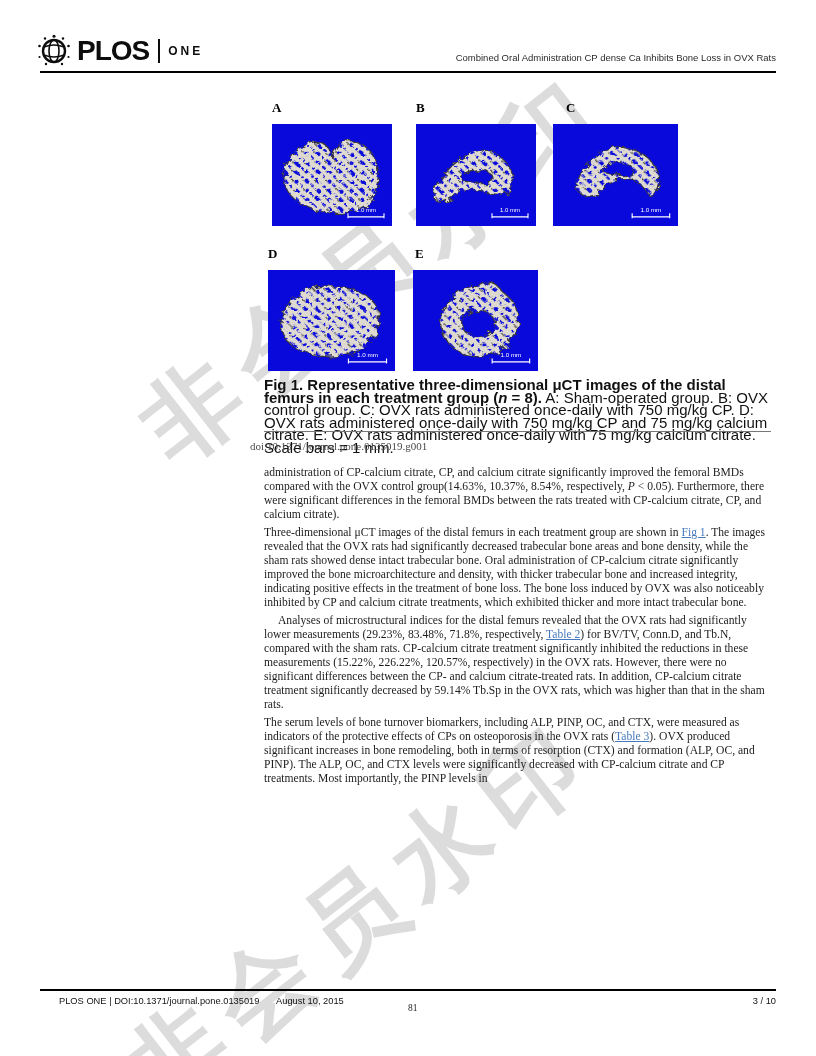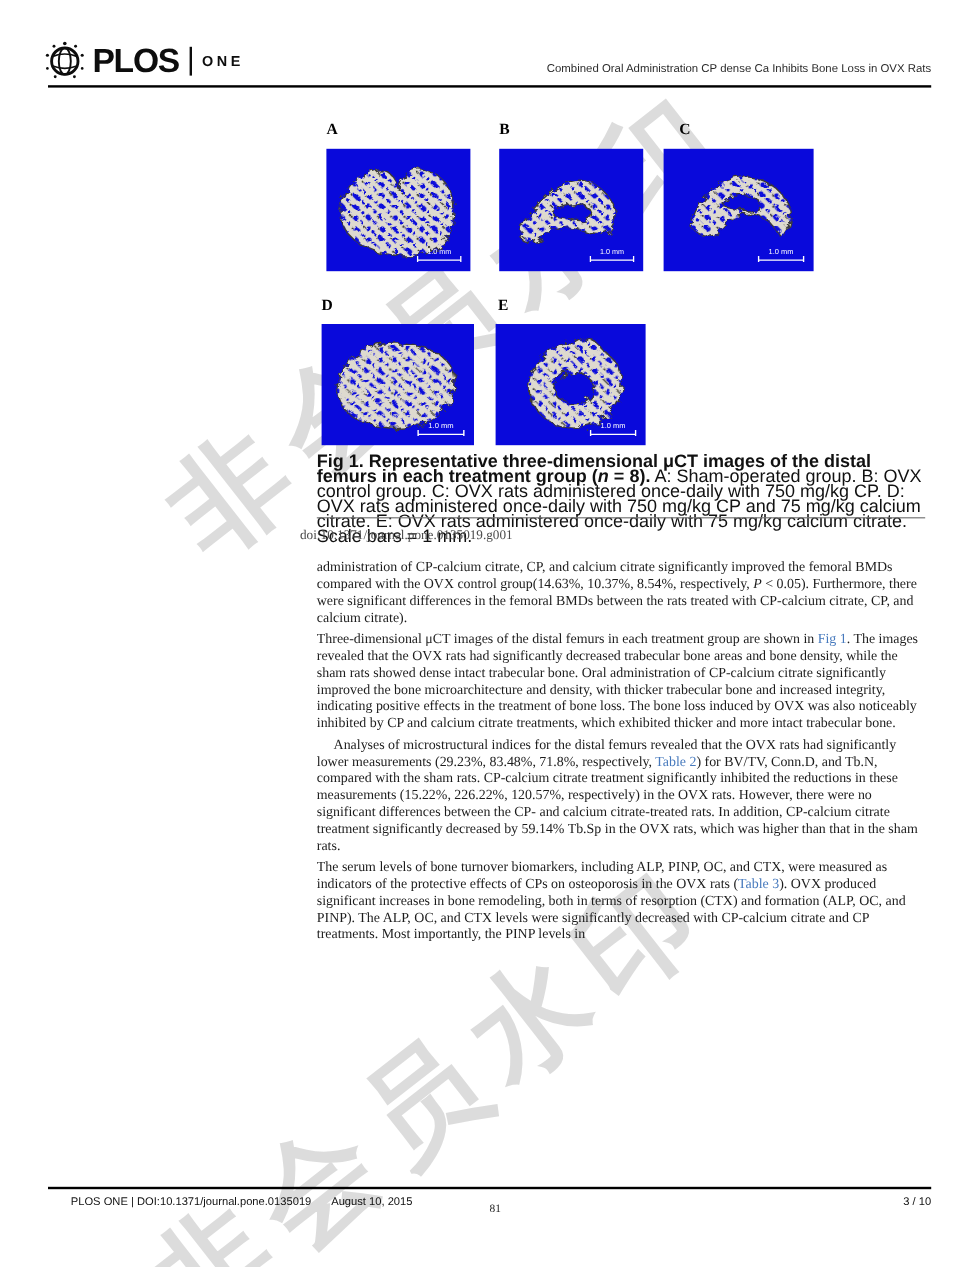--- a/index.html
+++ b/index.html
@@ -34,21 +34,21 @@
   .caption-rule{position:absolute;left:264px;width:507px;top:431px;height:1px;background:#777;z-index:1;}
   .doi-line{position:absolute;left:250px;top:440px;font-family:Liberation Serif, serif;
         font-size:11px;color:#4a4a4a;z-index:1;}
   
   #main-column{position:absolute;left:264px;top:466px;width:508px;z-index:1;}
   #main-column p{margin:0 0 4px 0;font-size:11.6px;line-height:14px;color:#1c1c1c;}
   #main-column p.indent{text-indent:14px;}
   #main-column h2{margin:13px 0 7px 0;font-family:"Liberation Sans",sans-serif;
         font-weight:400;font-size:15.5px;color:#000;}
   #main-column h2:first-child{margin-top:0;}
-  a.xref{color:#4679bd;cursor:pointer;}
+  a.xref{color:#4679bd;text-decoration:underline;cursor:pointer;}
   .it{font-style:italic;}
   
   .ftr-rule{position:absolute;left:40px;right:40px;top:989px;height:1.5px;background:#000;z-index:2;}
   .ftr-left{position:absolute;left:40px;top:996px;font-family:"Liberation Sans",sans-serif;
         font-size:9.3px;color:#111;z-index:2;padding-left:19px;}
   .ftr-left .date{margin-left:14px;}
   .ftr-right{position:absolute;right:40px;top:996px;font-family:"Liberation Sans",sans-serif;
         font-size:9.3px;color:#111;z-index:2;}
   .page-num{position:absolute;left:408px;top:1003px;font-family:Liberation Serif, serif;
         font-size:9.5px;color:#222;z-index:2;}

